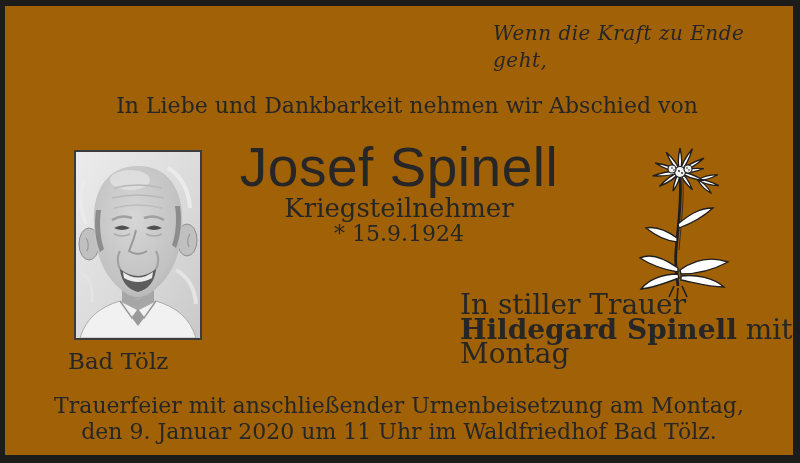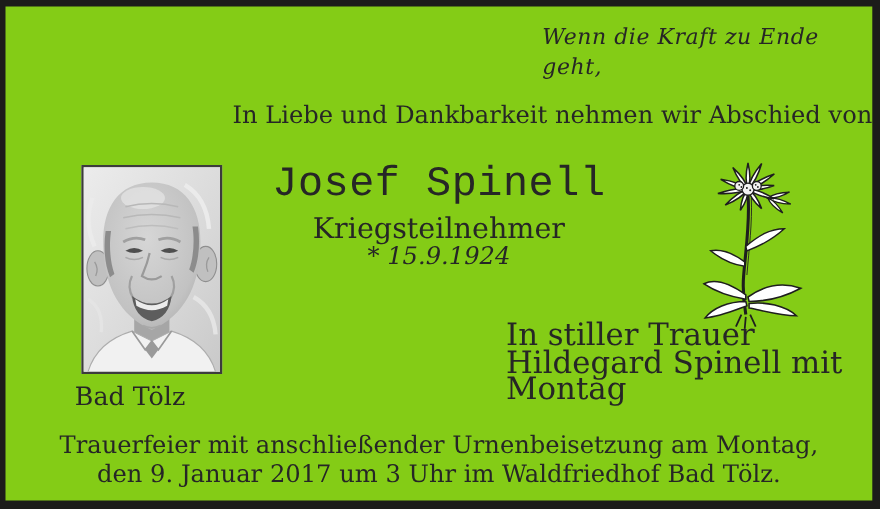--- a/index.html
+++ b/index.html
@@ -3,71 +3,71 @@
 <meta charset="utf-8">
 <style>
   html, body { margin: 0; padding: 0; background: #ffffff; }
   .sheet {
     position: relative;
     width: 800px; height: 463px;
     box-sizing: border-box;
     border-style: solid;
     border-color: #1c1c1a;
     border-width: 6px 7px 8px 5px;
-    background: #84cc16;
+    background: #a16207;
     color: #262626;
     font-family: "DejaVu Serif", serif;
     overflow: hidden;
   }
   .abs { position: absolute; }
   .quote {
     left: 488px; top: 14px;
     font-style: italic;
     font-size: 20px; line-height: 27px;
     letter-spacing: 0.5px;
   }
   .intro {
     left: 0; right: 0; top: 86px;
-    text-align: right;
+    text-align: center;
     font-size: 22px; line-height: 28px; padding-left: 16px;
   }
   .photo {
     left: 69px; top: 144px;
     width: 124px; height: 186px;
     border: 2px solid #3c3c3c;
     background: #dedede;
     margin: 0;
   }
   .photo svg { display: block; }
   .caption {
     left: 63px; top: 341px; width: 140px;
     text-align: left;
     font-size: 23px; line-height: 28px;
   }
   .center-col {
     left: 0; right: 0; top: 134px;
     text-align: center;
   }
   .name {
-    font-family: Liberation Mono, monospace;
-    font-size: 38px; line-height: 55px;
+    font-family: Liberation Sans, sans-serif;
+    font-size: 55px; line-height: 55px;
     letter-spacing: 0.5px;
   }
   .sub1 { font-size: 26px; line-height: 26px; }
   .sub2 { font-size: 22px; line-height: 26px; }
   .dates {
     font-size: 22px; line-height: 26px;
-    display: flex; justify-content: center; gap: 74px; font-style: italic;
+    display: flex; justify-content: center; gap: 74px;
   }
   .flower { left: 633px; top: 140px; width: 102px; height: 156px; }
   .mourners {
     left: 455px; top: 287px;
     font-size: 28px; line-height: 24.6px;
   }
-  .mourners b { font-weight: normal; }
+  .mourners b { font-weight: bold; }
   .funeral {
     left: 0; right: 0; top: 387px;
     text-align: center;
     font-size: 22px; line-height: 26px;
   }
 </style>
 </head>
 <body>
 
 <div class="sheet">
@@ -203,16 +203,16 @@
     </svg>
   </div>
 
   <div class="abs mourners">
     <div>In stiller Trauer</div>
     <div><b>Hildegard Spinell</b> <span>mit Montag</span></div>
   </div>
 
   <div class="abs funeral">
     <div>Trauerfeier mit anschließender Urnenbeisetzung am Montag,</div>
-    <div>den 9. Januar 2017 um 3 Uhr im Waldfriedhof Bad Tölz.</div>
+    <div>den 9. Januar 2020 um 11 Uhr im Waldfriedhof Bad Tölz.</div>
   </div>
 
 </div>
 
 </body></html>

